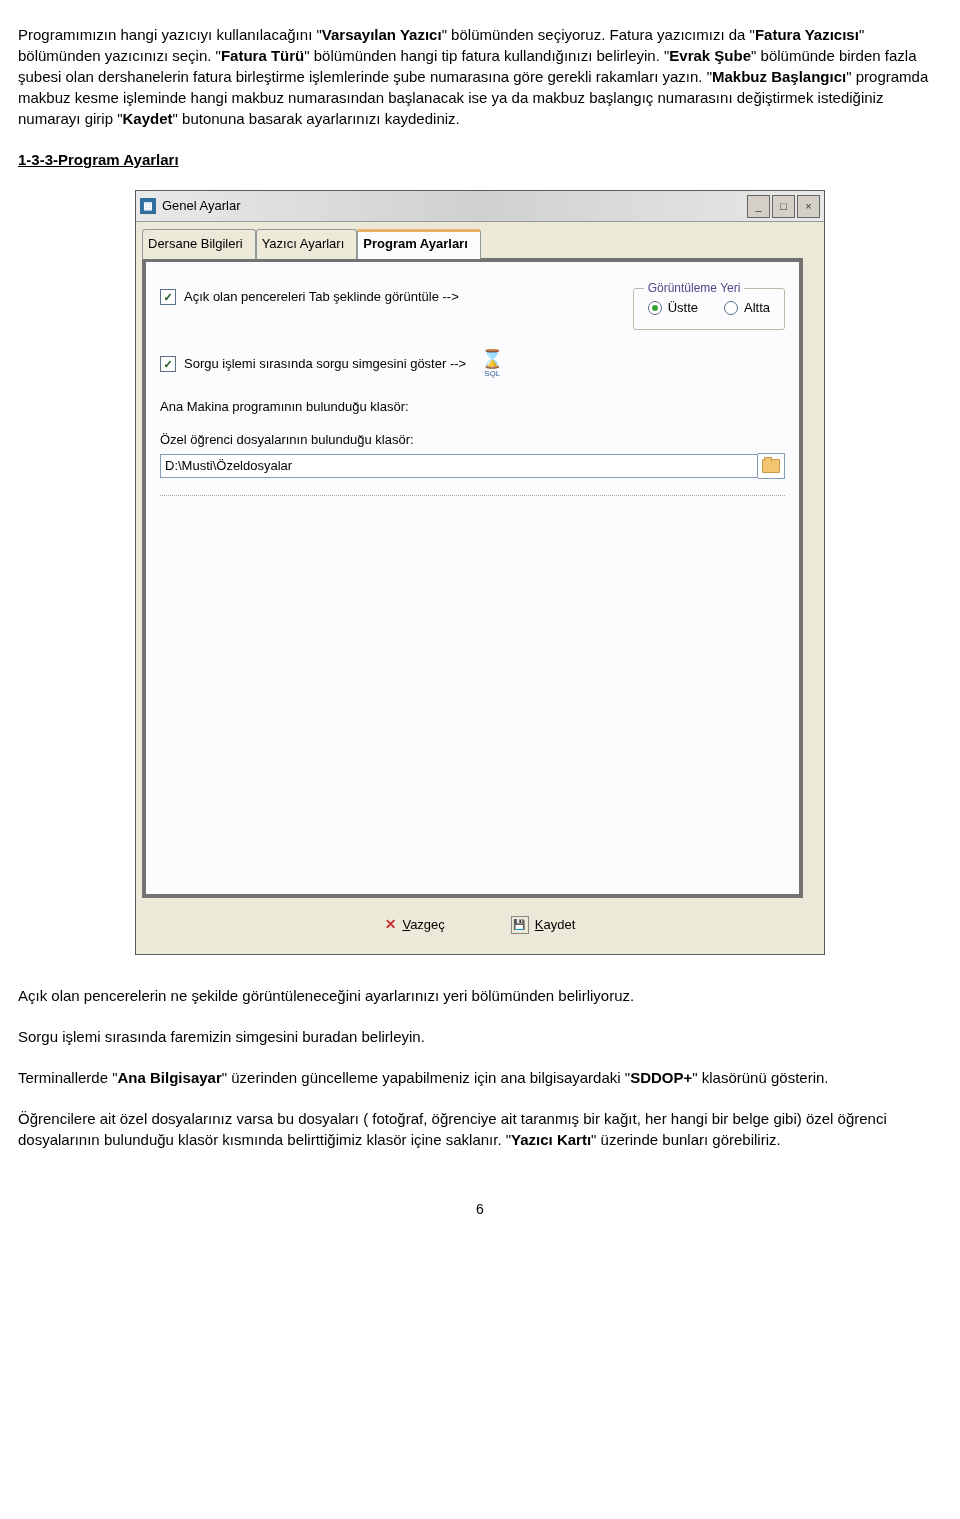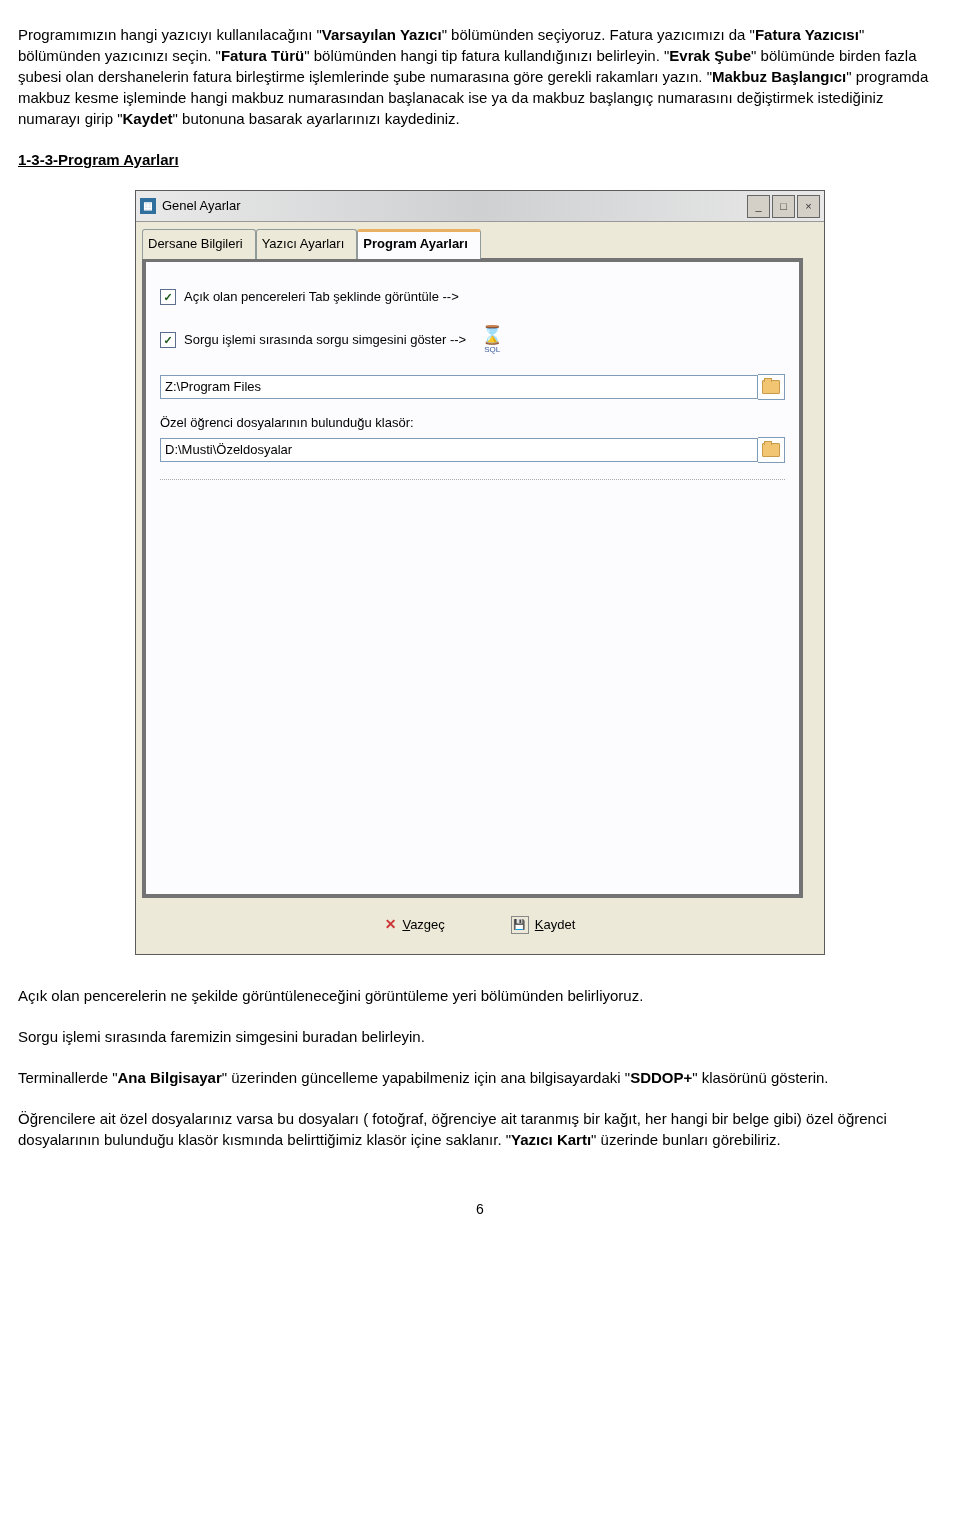--- a/index.html
+++ b/index.html
@@ -149,37 +149,45 @@
     <div class="tab active">Program Ayarları</div>
   </div>
 
   <div class="tabpanel">
 
     <div class="row" style="align-items:flex-start;">
       <div style="display:flex;align-items:center;flex:1;">
         <div class="chk checked"></div>
         <span>Açık olan pencereleri Tab şeklinde görüntüle --&gt;</span>
       </div>
+      <div class="groupbox">
+        <div class="legend">Görüntüleme Yeri</div>
+        <div style="display:flex;gap:26px;">
+          <div class="radio-row">
+            <div class="radio sel"></div>
+            <span>Üstte</span>
+          </div>
+          <div class="radio-row">
+            <div class="radio"></div>
+            <span>Altta</span>
+          </div>
+        </div>
+      </div>
     </div>
 
     <div class="row">
       <div class="chk checked"></div>
       <span>Sorgu işlemi sırasında sorgu simgesini göster --&gt;</span>
       <div class="sqlicon">
         <span class="glass">⌛</span>
         <span>SQL</span>
       </div>
     </div>
 
-    <div class="inputwrap">
-      <div class="textinput">Z:\Program Files</div>
-      <div class="browsebtn">
-          <div class="foldericon"></div>
-        </div>
-    </div>
+    <div class="lbl">Ana Makina programının bulunduğu klasör:</div>
 
     <div class="lbl">Özel öğrenci dosyalarının bulunduğu klasör:</div>
     <div class="inputwrap">
       <div class="textinput">D:\Musti\Özeldosyalar</div>
       <div class="browsebtn">
           <div class="foldericon"></div>
         </div>
     </div>
 
     <div class="divider"></div>
@@ -191,21 +199,21 @@
       <span class="xicon">✕</span>
       <span><span class="ul">V</span><span>azgeç</span></span>
     </div>
     <div class="fbtn">
       <span class="diskicon">💾</span>
       <span><span class="ul">K</span><span>aydet</span></span>
     </div>
   </div>
 </div>
 
-<p class="para">Açık olan pencerelerin ne şekilde görüntüleneceğini görüntüleme yeri bölümünden belirliyoruz.</p>
+<p class="para">Açık olan pencerelerin ne şekilde görüntüleneceğini ayarlarınızı yeri bölümünden belirliyoruz.</p>
 <p class="para">Sorgu işlemi sırasında faremizin simgesini buradan belirleyin.</p>
 
 <p class="para">
   <span>Terminallerde "</span><span class="bold">Ana Bilgisayar</span><span>" üzerinden güncelleme yapabilmeniz için ana bilgisayardaki "</span><span class="bold">SDDOP+</span><span>" klasörünü gösterin.</span>
 </p>
 
 <p class="para">
   <span>Öğrencilere ait özel dosyalarınız varsa bu dosyaları ( fotoğraf, öğrenciye ait taranmış bir kağıt, her hangi bir belge gibi) özel öğrenci dosyalarının bulunduğu klasör kısmında belirttiğimiz klasör içine saklanır. "</span><span class="bold">Yazıcı Kartı</span><span>" üzerinde bunları görebiliriz.</span>
 </p>
 

